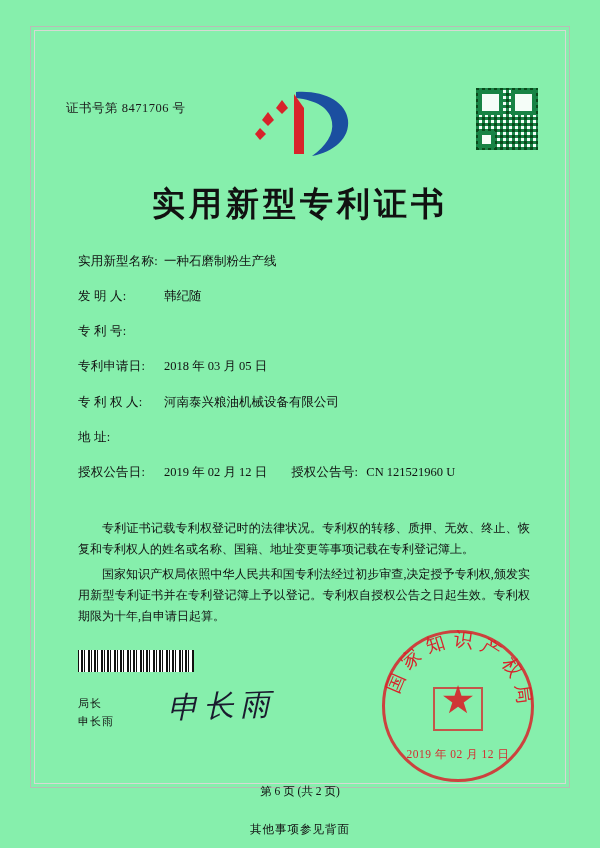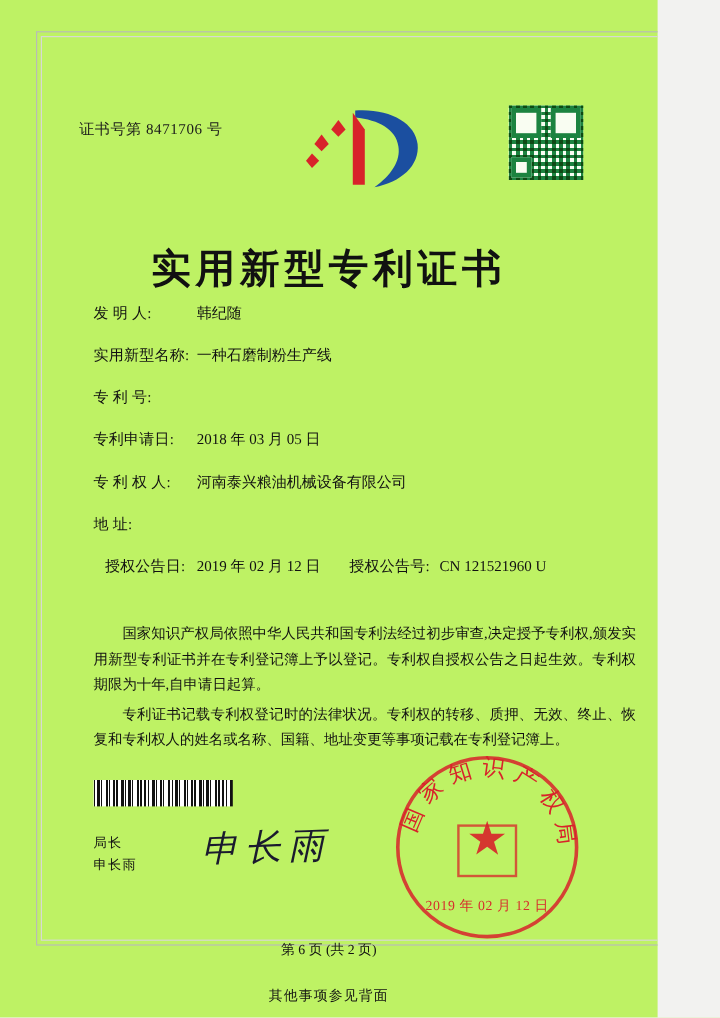--- a/index.html
+++ b/index.html
@@ -5,23 +5,23 @@
   html, body {
     margin: 0;
     padding: 0;
     background: #f2f2f0;
   }
   body {
     font-family: "Liberation Serif", "DejaVu Serif", serif;
   }
   .page {
     position: relative;
-    width: 548px;
+    width: 600px;
     height: 848px;
-    background: #bef264;
+    background: #86efac;
     overflow: hidden;
   }
   
   .frame {
     position: absolute;
     left: 30px;
     top: 26px;
     width: 540px;
     height: 762px;
     border: 1px solid #b9bcb6;
@@ -91,21 +91,20 @@
     position: absolute;
     left: 0;
     right: 0;
     top: 182px;
     text-align: center;
     font-size: 33px;
     font-weight: bold;
     letter-spacing: 4px;
     color: #111;
     font-family: "DejaVu Serif", serif;
-    margin-top: 20px;
   }
 
   
   .fields {
     position: absolute;
     left: 78px;
     top: 252px;
     width: 452px;
     font-size: 12.5px;
     color: #111;
@@ -133,21 +132,20 @@
   }
   .two-col {
     display: flex;
     align-items: flex-start;
     margin-bottom: 17px;
     line-height: 1.45;
   }
   .two-col .col {
     display: flex;
     align-items: flex-start;
-    text-align: center;
   }
   .two-col .col.right {
     margin-left: 24px;
   }
   .two-col .lbl {
     white-space: nowrap;
     letter-spacing: 0.2px;
     flex: 0 0 auto;
     width: 86px;
   }
@@ -305,27 +303,27 @@
 
   <div class="qr">
     <div class="qr-bl"></div>
   </div>
 
   <div class="doc-title">实用新型专利证书</div>
 
   <div class="fields">
 
     <div class="field-row">
+      <div class="field-label wide">实用新型名称:</div>
+      <div class="field-value">一种石磨制粉生产线</div>
+    </div>
+
+    <div class="field-row">
       <div class="field-label wide">发 明 人:</div>
       <div class="field-value">韩纪随</div>
-    </div>
-
-    <div class="field-row">
-      <div class="field-label wide">实用新型名称:</div>
-      <div class="field-value">一种石磨制粉生产线</div>
     </div>
 
     <div class="field-row">
       <div class="field-label wide">专 利 号:</div>
     </div>
 
     <div class="field-row">
       <div class="field-label wide">专利申请日:</div>
       <div class="field-value">2018 年 03 月 05 日</div>
     </div>
@@ -346,22 +344,22 @@
       </div>
       <div class="col right">
         <div class="lbl r">授权公告号:</div>
         <div class="val">CN 121521960 U</div>
       </div>
     </div>
 
   </div>
 
   <div class="paras">
+    <p>专利证书记载专利权登记时的法律状况。专利权的转移、质押、无效、终止、恢复和专利权人的姓名或名称、国籍、地址变更等事项记载在专利登记簿上。</p>
     <p>国家知识产权局依照中华人民共和国专利法经过初步审查,决定授予专利权,颁发实用新型专利证书并在专利登记簿上予以登记。专利权自授权公告之日起生效。专利权期限为十年,自申请日起算。</p>
-    <p>专利证书记载专利权登记时的法律状况。专利权的转移、质押、无效、终止、恢复和专利权人的姓名或名称、国籍、地址变更等事项记载在专利登记簿上。</p>
   </div>
 
   <div class="barcode"></div>
 
   <div class="sign-labels">
     <div>局长</div>
     <div>申长雨</div>
   </div>
 
   <div class="handwriting">申长雨</div>

